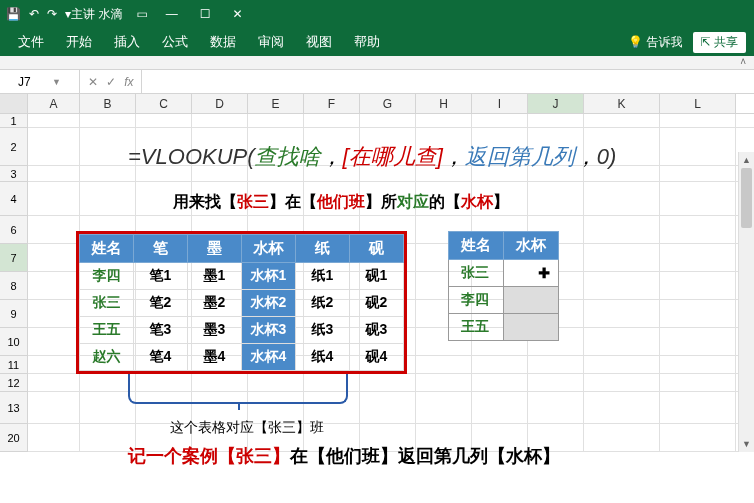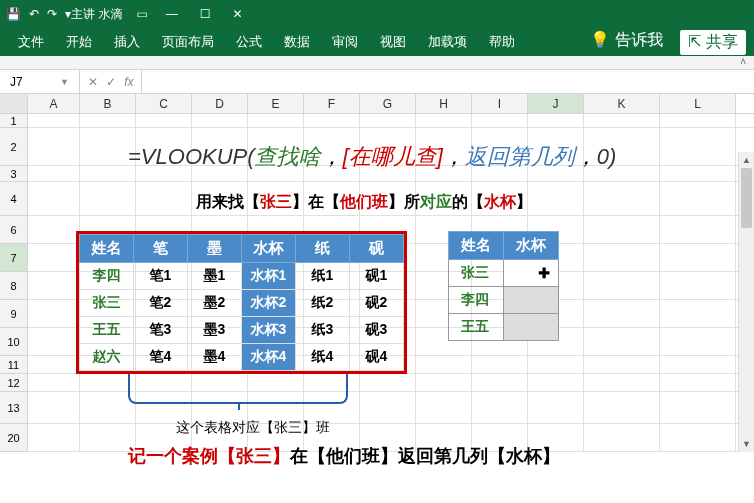--- a/index.html
+++ b/index.html
@@ -5,25 +5,25 @@
 *{margin:0;padding:0;box-sizing:border-box;font-family:"Microsoft YaHei",SimSun,sans-serif}
 body{width:754px;height:503px;background:#fff;overflow:hidden;position:relative}
 .titlebar{height:28px;background:#0e6b3a;display:flex;align-items:center;color:#fff;font-size:12px;padding:0 6px}
 .qat{display:flex;gap:8px;align-items:center}
 .qat span{cursor:pointer}
 .title-center{flex:1;text-align:center}
 .title-right{display:flex;gap:14px;align-items:center}
 .winbtn{cursor:pointer;padding:0 4px}
 .ribbon{height:28px;background:#0e6b3a;display:flex;align-items:center;color:#fff;font-size:13px;padding:0 8px;gap:2px}
 .tab{padding:4px 10px;cursor:pointer}
-.ribbon-right{margin-left:auto;display:flex;gap:17px;align-items:flex-start;font-size:16px}
+.ribbon-right{margin-left:auto;display:flex;gap:10px;align-items:center;font-size:12px}
 .share{background:#fff;color:#0e6b3a;padding:2px 8px;border-radius:2px}
 .collapse{height:14px;background:#f3f3f3;border-bottom:1px solid #d4d4d4;text-align:right;padding-right:8px;font-size:10px;color:#666}
 .fxbar{height:24px;background:#fff;border-bottom:1px solid #d4d4d4;display:flex;align-items:center;font-size:12px}
-.namebox{width:80px;border-right:1px solid #d4d4d4;padding:0 10px;height:100%;display:flex;align-items:center;justify-content:space-between}
+.namebox{width:80px;border-right:1px solid #d4d4d4;padding:0 18px;height:100%;display:flex;align-items:center;justify-content:space-between}
 .fxctl{display:flex;gap:8px;padding:0 8px;color:#888;border-right:1px solid #d4d4d4;height:100%;align-items:center}
 .fxinput{flex:1;padding:0 6px}
 .sheet{position:relative;background:#fff}
 .colhdr{display:flex;height:20px;border-bottom:1px solid #d4d4d4;font-size:12px;color:#333}
 .corner{width:28px;border-right:1px solid #d4d4d4;background:#e6e6e6}
 .ch{border-right:1px solid #d4d4d4;background:#f3f3f3;text-align:center;line-height:20px}
 .ch.sel{background:#d3e5d3}
 .rows{display:flex}
 .rowhdrs{width:28px}
 .rh{border-right:1px solid #d4d4d4;border-bottom:1px solid #d4d4d4;background:#f3f3f3;font-size:11px;text-align:center;display:flex;align-items:center;justify-content:center}
@@ -32,41 +32,41 @@
 .gridrow{display:flex;border-bottom:1px solid #e0e0e0}
 .cell{border-right:1px solid #e0e0e0}
 .content{position:absolute;left:0;top:0;right:0}
 .formula{position:absolute;left:100px;top:28px;font-size:22px;font-style:italic;font-family:"Times New Roman",serif}
 .formula .eq{color:#333}
 .formula .fn{color:#333;font-style:italic}
 .formula .a1{color:#2a7a2a}
 .formula .a2{color:#c00}
 .formula .a3{color:#3a7ab8}
 .formula .a4{color:#333}
-.desc{position:absolute;left:168px;top:78px;font-size:16px;font-weight:bold}
+.desc{position:absolute;left:145px;top:78px;font-size:16px;font-weight:bold}
 .desc .b1{color:#c00}
 .desc .b2{color:#c00}
 .desc .b3{color:#2a7a2a}
 .desc .b4{color:#c00}
 .tbl1{position:absolute;left:48px;top:117px;border:3px solid #c00}
 .tbl1 table{border-collapse:collapse}
 .tbl1 th{background:#4a8ac9;color:#fff;font-size:15px;padding:4px 0;width:54px;border:1px solid #7aa8d4;font-weight:bold}
 .tbl1 td{font-size:14px;padding:4px 0;text-align:center;width:54px;border:1px solid #ddd;font-weight:bold}
 .tbl1 td.name{color:#2a7a2a}
 .tbl1 td.cup{background:#4a8ac9;color:#fff}
 .tbl2{position:absolute;left:420px;top:117px}
 .tbl2 table{border-collapse:collapse}
 .tbl2 th{background:#4a8ac9;color:#fff;font-size:15px;padding:4px 12px;border:1px solid #7aa8d4;font-weight:bold}
 .tbl2 td{font-size:14px;padding:4px 12px;border:1px solid #999;font-weight:bold;color:#2a7a2a;height:24px;min-width:42px}
 .tbl2 td.gray{background:#ddd}
 .tbl2 td.active{background:#fff;position:relative}
 .cursor{position:absolute;right:8px;top:50%;transform:translate(0,-50%);font-size:14px;color:#000}
 .bracket{position:absolute;left:100px;top:260px;width:220px;height:30px;border-left:2px solid #2a5aa8;border-right:2px solid #2a5aa8;border-bottom:2px solid #2a5aa8;border-radius:0 0 8px 8px}
 .bracket::after{content:"";position:absolute;left:50%;bottom:-8px;width:2px;height:8px;background:#2a5aa8}
-.note1{position:absolute;left:148px;top:305px;font-size:14px}
+.note1{position:absolute;left:142px;top:305px;font-size:14px}
 .note2{position:absolute;left:100px;top:330px;font-size:18px;font-weight:bold}
 .note2 .r{color:#c00}
 .note2 .bl{color:#000}
 .scrollv{position:absolute;right:0;top:58px;width:16px;bottom:0;background:#f0f0f0;border-left:1px solid #ddd}
 .scrollv .thumb{position:absolute;top:16px;left:2px;right:2px;height:60px;background:#c8c8c8;border-radius:2px}
 .scrollv .arr{position:absolute;left:0;right:0;height:16px;text-align:center;font-size:9px;color:#666;line-height:16px}
 </style>
 </head>
 <body>
 
@@ -83,26 +83,24 @@
     <span class="winbtn">—</span>
     <span class="winbtn">☐</span>
     <span class="winbtn">✕</span>
   </div>
 </div>
 
 <div class="ribbon" id="ribbon">
     <span class="tab">文件</span>
     <span class="tab">开始</span>
     <span class="tab">插入</span>
-    <span class="tab">页面布局</span>
     <span class="tab">公式</span>
     <span class="tab">数据</span>
     <span class="tab">审阅</span>
     <span class="tab">视图</span>
-    <span class="tab">加载项</span>
     <span class="tab">帮助</span>
     <div class="ribbon-right">
       <span>💡 告诉我</span>
       <span class="share">⇱ 共享</span>
     </div>
   </div>
 
 <div class="collapse">˄</div>
 
 <div class="fxbar">

